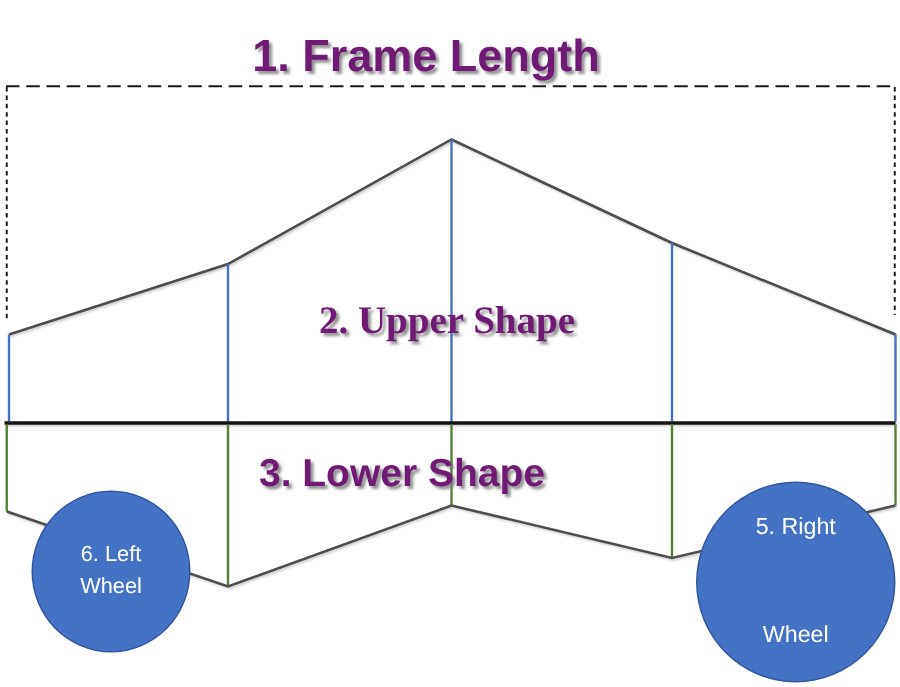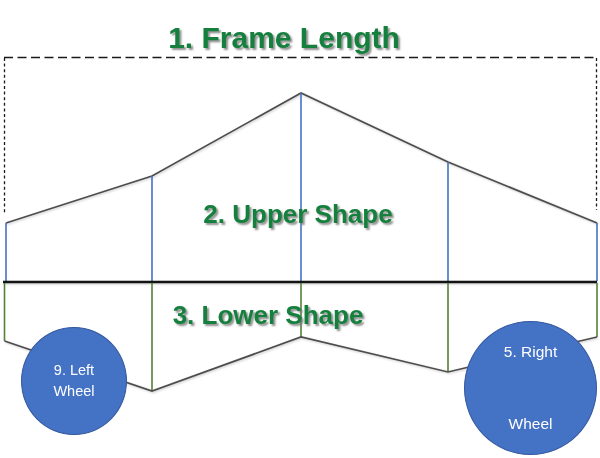--- a/index.html
+++ b/index.html
@@ -21,35 +21,36 @@
     top: 0;
   }
   .shadowed-line {
     filter: drop-shadow(1px 1.2px 0.8px rgba(0,0,0,0.22));
   }
   .label {
     position: absolute;
     left: 0;
     text-align: center;
     font-weight: bold;
-    color: #15803d;
+    color: #701a75;
     text-shadow: 2px 2px 2px rgba(125,125,125,0.85);
     white-space: nowrap;
   }
   #frame-title {
     width: 568px;
     top: 21px;
     font-size: 30px;
     line-height: 34px;
   }
   #upper-label {
     width: 596px;
     top: 198px;
     font-size: 26px;
     line-height: 32px;
+    font-family: Liberation Serif, serif;
   }
   #lower-label {
     width: 536px;
     top: 299px;
     font-size: 26px;
     line-height: 32px;
   }
   .wheel {
     position: absolute;
     box-sizing: border-box;
@@ -117,21 +118,21 @@
     <path class="shadowed-line" d="M4.5,341 L152,391 L301,337 L448,372 L597,337" fill="none" stroke="#4d4d4d" stroke-width="1.7"></path>
   </svg>
 
   <div class="label" id="frame-title">1. Frame Length</div>
 
   <div class="label" id="upper-label">2. Upper Shape</div>
 
   <div class="label" id="lower-label">3. Lower Shape</div>
 
   <div class="wheel" id="left-wheel">
-    <span>9. Left</span>
+    <span>6. Left</span>
     <span>Wheel</span>
   </div>
 
   <div class="wheel" id="right-wheel">
     <span>5. Right</span>
     <span>Wheel</span>
   </div>
 
 </div>
 

